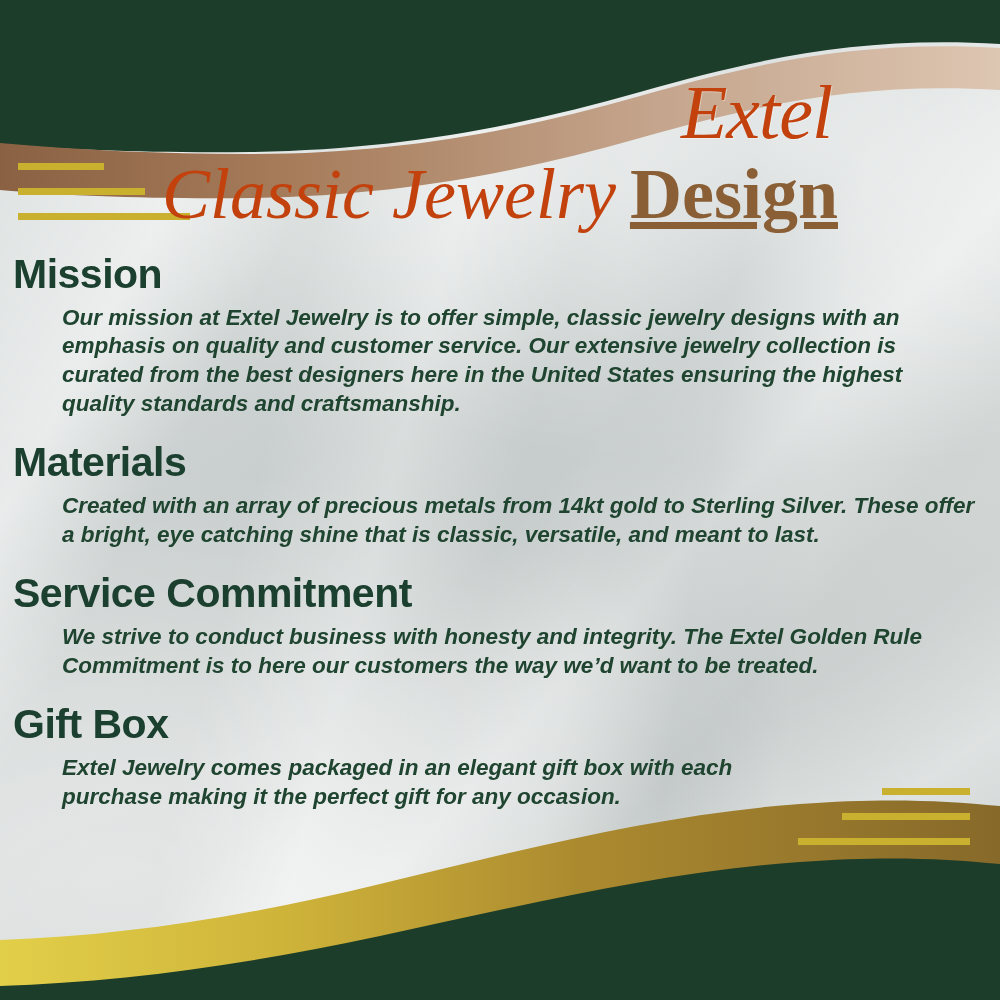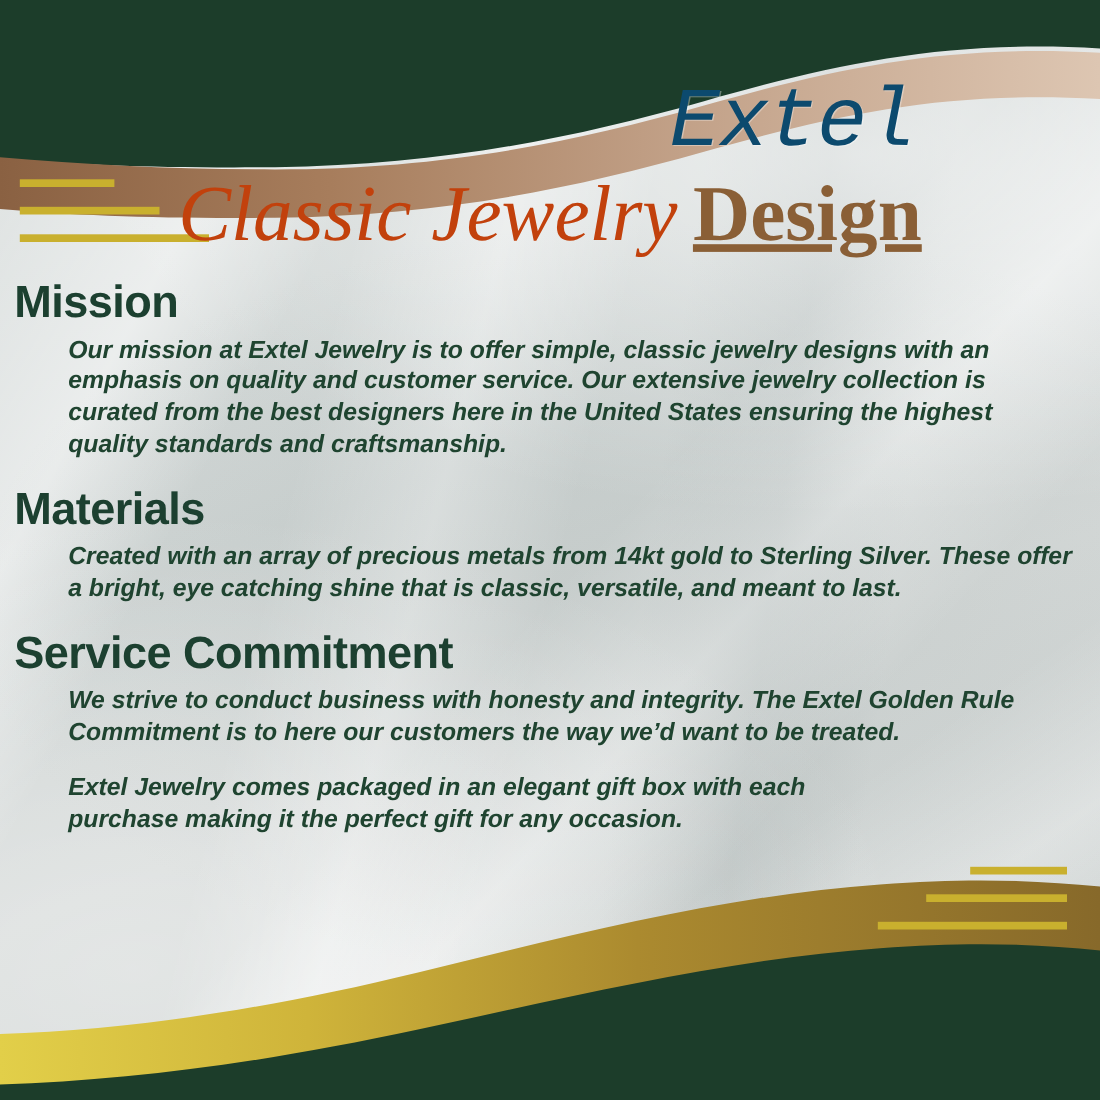--- a/index.html
+++ b/index.html
@@ -68,26 +68,26 @@
   .rules-tl .rule:nth-child(3) { width: 172px; margin-bottom: 0; }
   .rules-br .rule:nth-child(1) { width: 88px; }
   .rules-br .rule:nth-child(2) { width: 128px; }
   .rules-br .rule:nth-child(3) { width: 172px; margin-bottom: 0; }
 
   
   .logo {
     position: absolute;
     right: 168px;
     top: 74px;
-    font-family: Liberation Mono, monospace;
+    font-family: Liberation Serif, serif;
     font-style: italic;
     font-weight: 400;
     font-size: 76px;
     line-height: 1;
-    color: #0c4a6e;
+    color: #c2410c;
     letter-spacing: -1px;
     text-shadow: 1px 1px 0 rgba(255,255,255,0.35);
   }
 
   
   .title {
     position: absolute;
     left: 0;
     right: 0;
     top: 158px;
@@ -205,20 +205,21 @@
       <h2 class="section-heading">Materials</h2>
       <p class="section-body">Created with an array of precious metals from 14kt gold to Sterling Silver. These offer a bright, eye catching shine that is classic, versatile, and meant to last.</p>
     </div>
 
     <div class="section section-service">
       <h2 class="section-heading">Service Commitment</h2>
       <p class="section-body">We strive to conduct business with honesty and integrity. The Extel Golden Rule Commitment is to here our customers the way we’d want to be treated.</p>
     </div>
 
     <div class="section section-gift">
+      <h2 class="section-heading">Gift Box</h2>
       <p class="section-body">Extel Jewelry comes packaged in an elegant gift box with each purchase making it the perfect gift for any occasion.</p>
     </div>
 
   </div>
 
   <div class="rules rules-br">
     <div class="rule"></div>
     <div class="rule"></div>
     <div class="rule"></div>
   </div>

